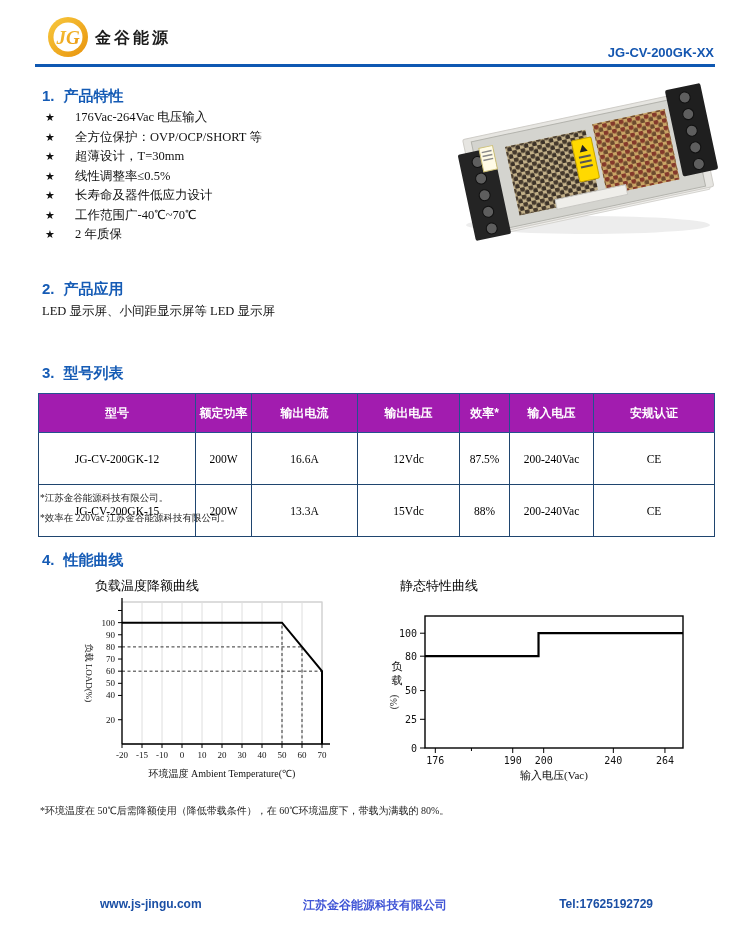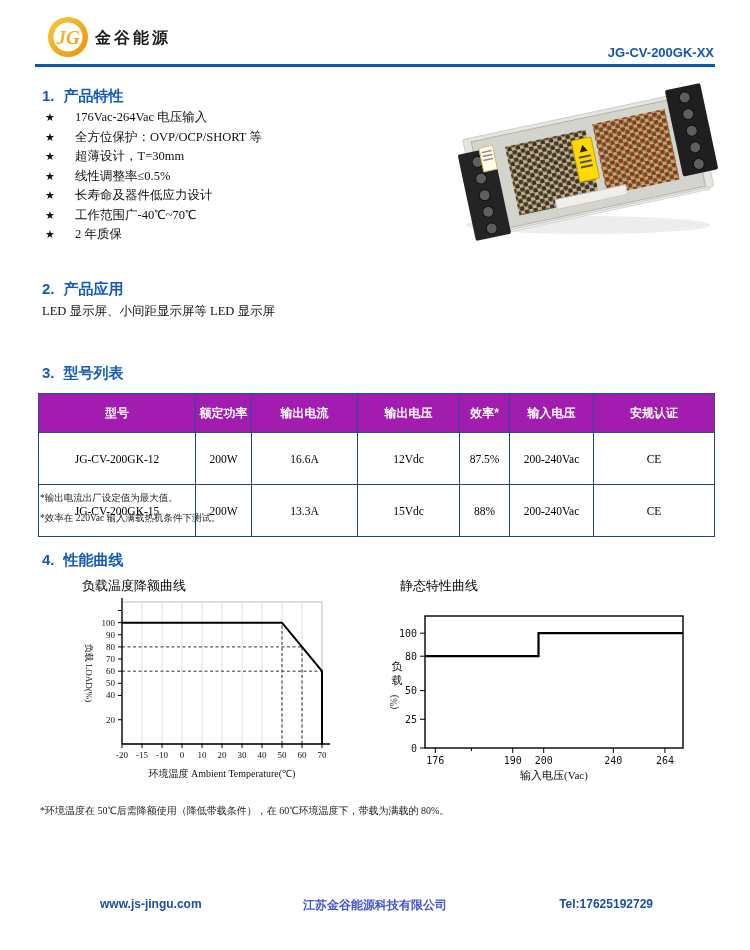--- a/index.html
+++ b/index.html
@@ -190,27 +190,27 @@
           <td>JG-CV-200GK-15</td>
           <td>200W</td>
           <td>13.3A</td>
           <td>15Vdc</td>
           <td>88%</td>
           <td>200-240Vac</td>
           <td>CE</td>
         </tr>
       </tbody>
   </table>
-  <div class="note" style="top:492px">*输出电流出厂设定值为最大值。</div>
-  <div class="note" style="top:512px">*效率在 220Vac 输入满载热机条件下测试。</div>
+  <div class="note" style="top:492px">*江苏金谷能源科技有限公司。</div>
+  <div class="note" style="top:512px">*效率在 220Vac 江苏金谷能源科技有限公司。</div>
 
   <div class="h" style="top:551px">
     <span class="hn">4.</span><span>性能曲线</span>
   </div>
-  <div class="ctitle" style="left:82px">负载温度降额曲线</div>
+  <div class="ctitle" style="left:95px">负载温度降额曲线</div>
   <div class="ctitle" style="left:400px">静态特性曲线</div>
   <svg id="c1" class="chart" style="left:70px;top:592px" width="278" height="208">
       <rect x="52" y="10" width="200" height="142" fill="#fff" stroke="#b9b9b9" stroke-width="1"></rect>
       <line x1="52" y1="10" x2="52" y2="152" stroke="#dedede" stroke-width="1"></line>
       <line x1="72" y1="10" x2="72" y2="152" stroke="#dedede" stroke-width="1"></line>
       <line x1="92" y1="10" x2="92" y2="152" stroke="#dedede" stroke-width="1"></line>
       <line x1="112" y1="10" x2="112" y2="152" stroke="#dedede" stroke-width="1"></line>
       <line x1="132" y1="10" x2="132" y2="152" stroke="#dedede" stroke-width="1"></line>
       <line x1="152" y1="10" x2="152" y2="152" stroke="#dedede" stroke-width="1"></line>
       <line x1="172" y1="10" x2="172" y2="152" stroke="#dedede" stroke-width="1"></line>

